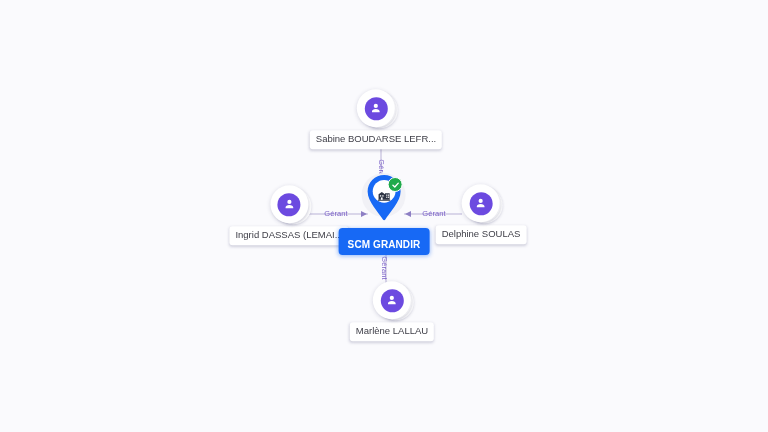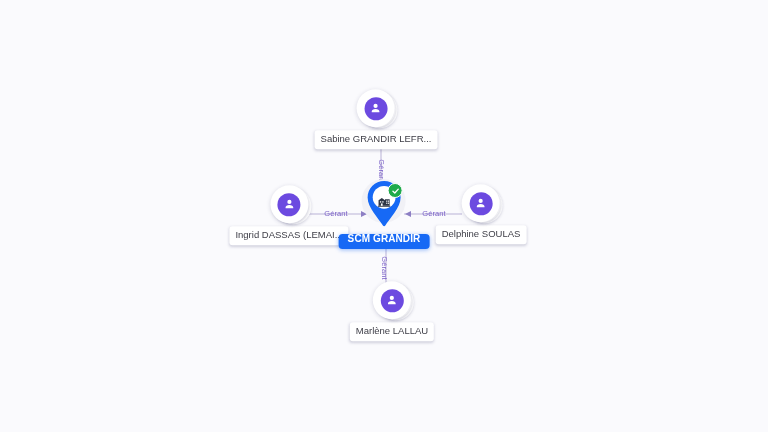--- a/index.html
+++ b/index.html
@@ -95,21 +95,21 @@
     border-radius: 3px;
     white-space: nowrap;
     box-shadow: 0 1px 3px rgba(40,40,90,.20);
   }
   .node-label.primary {
     background: #1769f5;
     color: #ffffff;
     font-size: 10px;
     font-weight: 600;
     letter-spacing: .1px;
-    padding: 0 9px 5px 9px;
+    padding: 12px 9px 5px 9px;
     border-radius: 4px;
     box-shadow: 0 1px 4px rgba(23,105,245,.45);
   }
 
   
   .pin-wrap {
     position: relative;
     width: 48px;
     height: 52px;
   }
@@ -200,21 +200,21 @@
       <div class="card-back1"></div>
       <div class="card-front">
         <div class="avatar-disc" style="background:#6c4ae0;">
           <svg width="14" height="14" viewBox="0 0 24 24" fill="#ffffff">
             <circle cx="12" cy="8" r="3.6"></circle>
             <path d="M12 13.2c-3.9 0-6.6 2.1-6.6 4.4V19h13.2v-1.4c0-2.3-2.7-4.4-6.6-4.4z"></path>
           </svg>
         </div>
       </div>
     </div>
-    <div class="node-label">Sabine GRANDIR LEFR...</div>
+    <div class="node-label">Sabine BOUDARSE LEFR...</div>
   </div>
 
   <div class="node" style="left:289px; top:215px;">
     <div class="avatar-stack">
       <div class="card-back2"></div>
       <div class="card-back1"></div>
       <div class="card-front">
         <div class="avatar-disc" style="background:#6c4ae0;">
           <svg width="14" height="14" viewBox="0 0 24 24" fill="#ffffff">
             <circle cx="12" cy="8" r="3.6"></circle>

